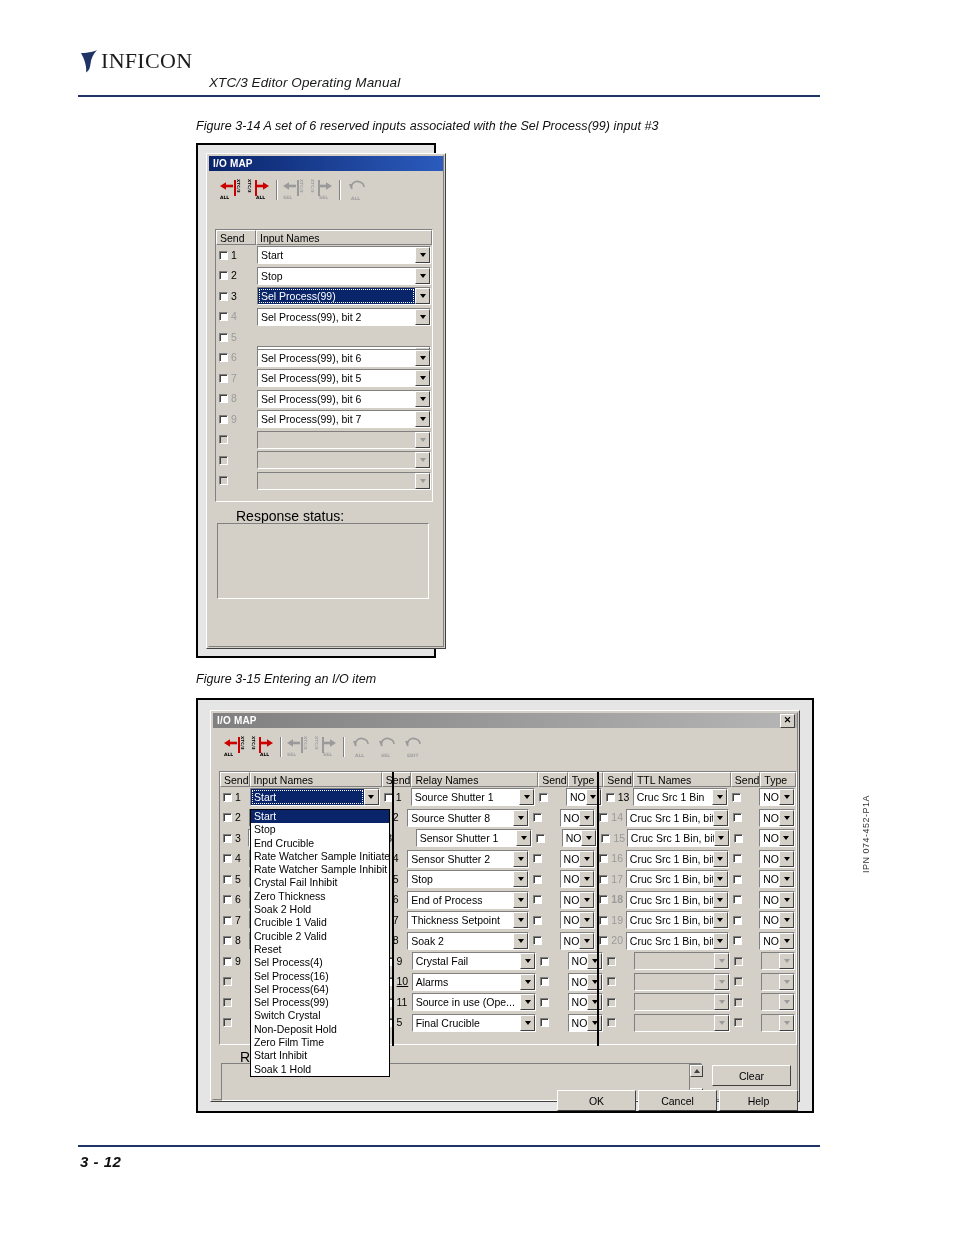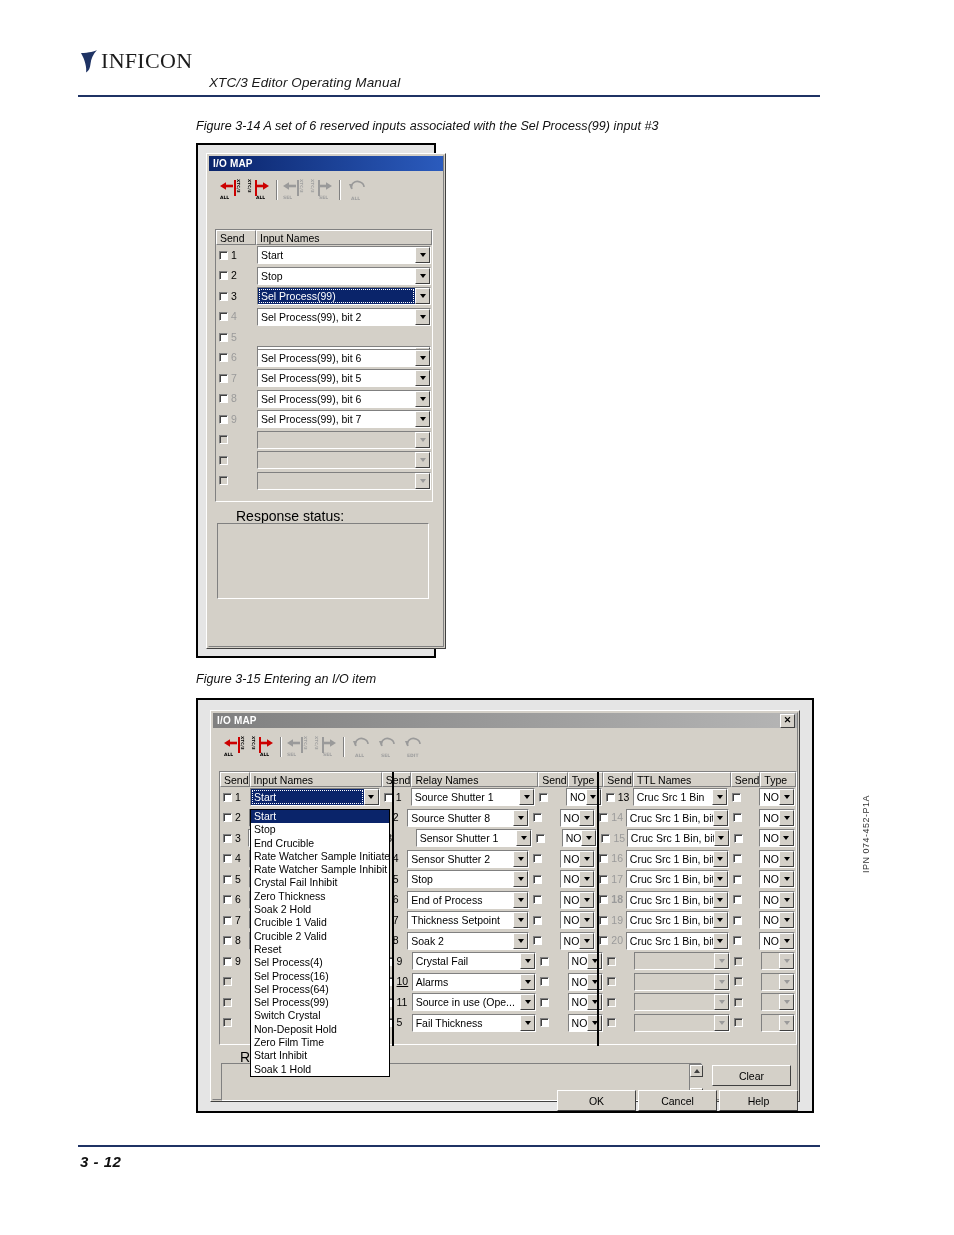--- a/index.html
+++ b/index.html
@@ -1195,21 +1195,21 @@
                     <i></i>
                   </div>
                 </div>
               </div>
               <div class="cb-cell" style="width: 31px;">
                 <span class="cbx"></span>
                 <span class="rnum">5</span>
               </div>
               <div style="width: 136px; padding: 0px 1px; box-sizing: border-box;">
                 <div class="combo">
-                  <div class="val">Fail Thickness</div>
+                  <div class="val">Final Crucible</div>
                   <div class="arrowbtn">
                     <i></i>
                   </div>
                 </div>
               </div>
               <div class="cb-cell" style="width: 31px;">
                 <span class="cbx"></span>
                 <span class="rnum"></span>
               </div>
               <div style="width: 38px; padding: 0px 1px; box-sizing: border-box;">

